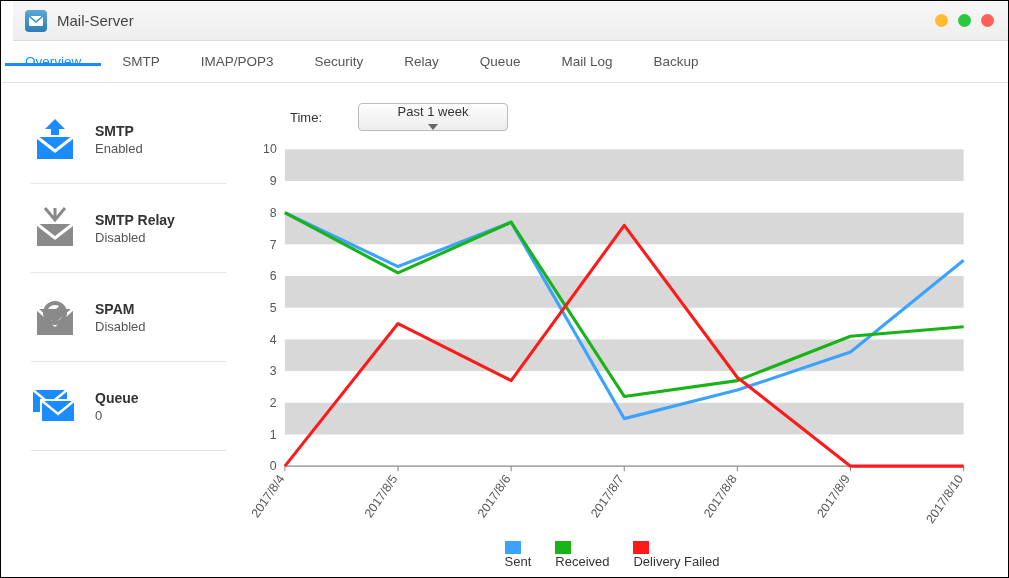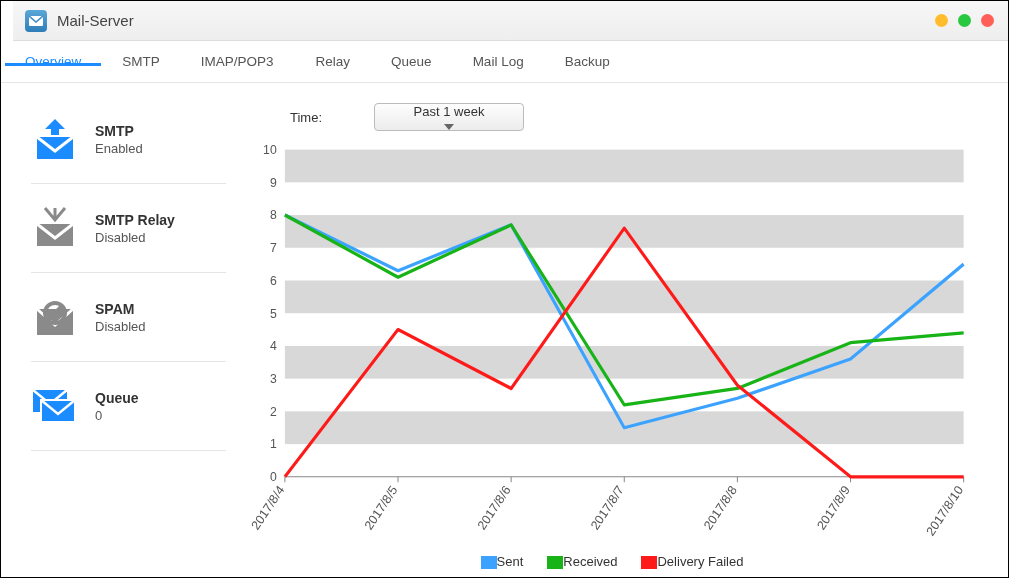--- a/index.html
+++ b/index.html
@@ -67,38 +67,38 @@
     padding: 22px 0;
     border-bottom: 1px solid #e5e5e5;
   }
   .svc:first-child { padding-top: 10px; }
   .svc:last-of-type { border-bottom: 1px solid #e5e5e5; }
   .svc-icon { width: 48px; height: 44px; flex-shrink: 0; }
   .svc-text .t { font-size: 14px; font-weight: 700; color: #333; }
   .svc-text .s { font-size: 13px; color: #555; margin-top: 2px; }
   .main { flex: 1; padding: 14px 28px 8px 8px; display:flex; flex-direction:column;}
   .toolbar {
-    display: flex; align-items: center; gap: 52px;
+    display: flex; align-items: center; gap: 36px;
     padding: 6px 0 10px 46px;
     font-size: 13px; color: #333;
   }
   .select {
     width: 150px; height: 28px;
     border: 1px solid #bbb; border-radius: 4px;
     background: linear-gradient(#fdfdfd,#ececec);
     display: flex; align-items: center; justify-content: space-between;
     padding: 0 10px; font-size: 13px; color: #333; cursor: pointer; flex-direction: column;
   }
   .chevron { width: 0; height: 0; border-left: 5px solid transparent; border-right:5px solid transparent; border-top:6px solid #666;}
   .chart-wrap { position: relative; flex:1; }
   svg.chart { width: 100%; height: 100%; }
   .axis-lbl { font-size: 12px; fill:#555; }
   .band { fill:#d8d8d8; }
   .legend { display:flex; gap:24px; justify-content:center; margin-top:4px; font-size:13px; color:#333;}
-  .lg { display:flex; align-items:flex-end; gap:0;}
+  .lg { display:flex; align-items:flex-start; gap:0;flex-direction:column;}
   .sw { width:16px; height:13px; }
 </style>
 </head>
 <body>
 
 <div class="titlebar">
   <div class="app-icon">
     <svg width="14" height="10" viewBox="0 0 14 10">
         <rect x="0" y="0" width="14" height="10" rx="1" fill="#fff"></rect>
         <path d="M0 0 L7 6 L14 0" stroke="#3a8cc8" stroke-width="1.5" fill="none"></path>
@@ -112,20 +112,21 @@
   </div>
 </div>
 
 <div class="tabbar" id="tabbar">
     <div class="tab active">Overview</div>
     <div class="tab-sep"></div>
     <div class="tab">SMTP</div>
     <div class="tab-sep"></div>
     <div class="tab">IMAP/POP3</div>
     <div class="tab-sep"></div>
+    <div class="tab">Security</div>
     <div class="tab-sep"></div>
     <div class="tab">Relay</div>
     <div class="tab-sep"></div>
     <div class="tab">Queue</div>
     <div class="tab-sep"></div>
     <div class="tab">Mail Log</div>
     <div class="tab-sep"></div>
     <div class="tab">Backup</div>
     <div class="tab-sep"></div>
   </div>

